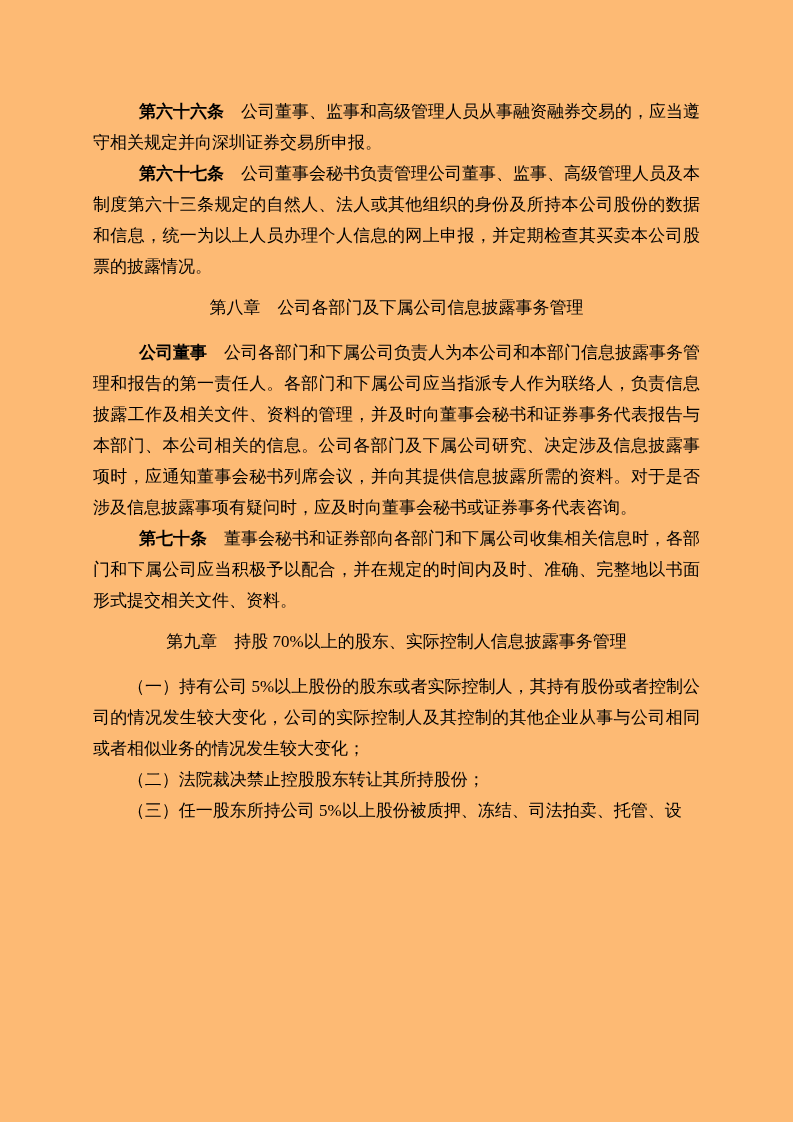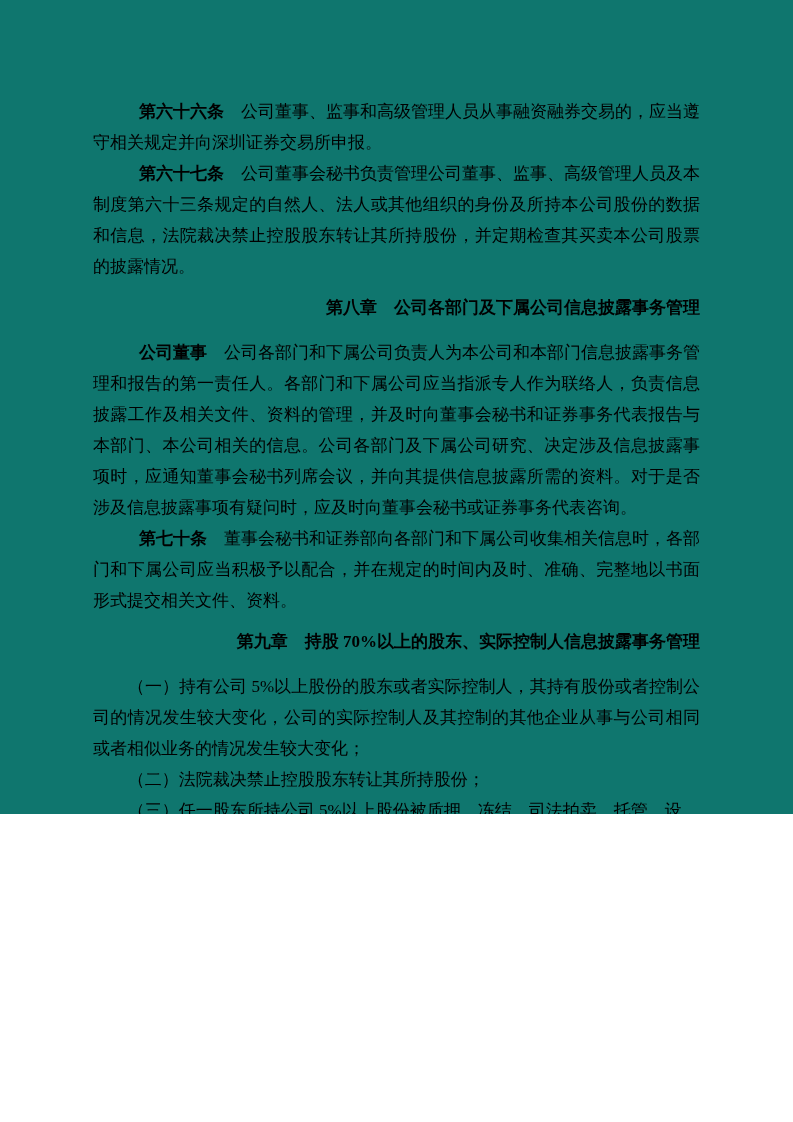--- a/index.html
+++ b/index.html
@@ -3,22 +3,22 @@
 <meta charset="utf-8">
 <style>
   html, body {
     margin: 0;
     padding: 0;
     background: #ffffff;
   }
   .page {
     position: relative;
     width: 793px;
-    height: 814px;
-    background: #0f766e;
+    height: 1122px;
+    background: #fdba74;
     overflow: hidden;
     font-family: "Liberation Serif", "DejaVu Serif", serif;
   }
   .content {
     position: absolute;
     left: 93px;
     top: 96px;
     width: 607px;
     color: #000000;
   }
@@ -33,33 +33,33 @@
   p.article {
     text-indent: 2.7em;
   }
   p.article .term {
     font-weight: bold;
   }
   p.item {
     text-indent: 2.05em;
   }
   p.chapter {
-    text-align: right;
-    font-weight: bold;
+    text-align: center;
+    font-weight: normal;
     text-indent: 0;
     margin: 10px 0 14px 0;
   }
 </style>
 </head>
 <body>
 
 <div class="page">
   <div class="content" id="doc-content">
       <p class="article"><span class="term">第六十六条</span>　<span>公司董事、监事和高级管理人员从事融资融券交易的，应当遵守相关规定并向深圳证券交易所申报。</span></p>
-      <p class="article"><span class="term">第六十七条</span>　<span>公司董事会秘书负责管理公司董事、监事、高级管理人员及本制度第六十三条规定的自然人、法人或其他组织的身份及所持本公司股份的数据和信息，法院裁决禁止控股股东转让其所持股份，并定期检查其买卖本公司股票的披露情况。</span></p>
+      <p class="article"><span class="term">第六十七条</span>　<span>公司董事会秘书负责管理公司董事、监事、高级管理人员及本制度第六十三条规定的自然人、法人或其他组织的身份及所持本公司股份的数据和信息，统一为以上人员办理个人信息的网上申报，并定期检查其买卖本公司股票的披露情况。</span></p>
       <p class="chapter">第八章　公司各部门及下属公司信息披露事务管理</p>
       <p class="article"><span class="term">公司董事</span>　<span>公司各部门和下属公司负责人为本公司和本部门信息披露事务管理和报告的第一责任人。各部门和下属公司应当指派专人作为联络人，负责信息披露工作及相关文件、资料的管理，并及时向董事会秘书和证券事务代表报告与本部门、本公司相关的信息。公司各部门及下属公司研究、决定涉及信息披露事项时，应通知董事会秘书列席会议，并向其提供信息披露所需的资料。对于是否涉及信息披露事项有疑问时，应及时向董事会秘书或证券事务代表咨询。</span></p>
       <p class="article"><span class="term">第七十条</span>　<span>董事会秘书和证券部向各部门和下属公司收集相关信息时，各部门和下属公司应当积极予以配合，并在规定的时间内及时、准确、完整地以书面形式提交相关文件、资料。</span></p>
       <p class="chapter">第九章　持股 70%以上的股东、实际控制人信息披露事务管理</p>
       <p class="item">（一）持有公司 5%以上股份的股东或者实际控制人，其持有股份或者控制公司的情况发生较大变化，公司的实际控制人及其控制的其他企业从事与公司相同或者相似业务的情况发生较大变化；</p>
       <p class="item">（二）法院裁决禁止控股股东转让其所持股份；</p>
       <p class="item">（三）任一股东所持公司 5%以上股份被质押、冻结、司法拍卖、托管、设</p>
     </div>
 </div>
 

